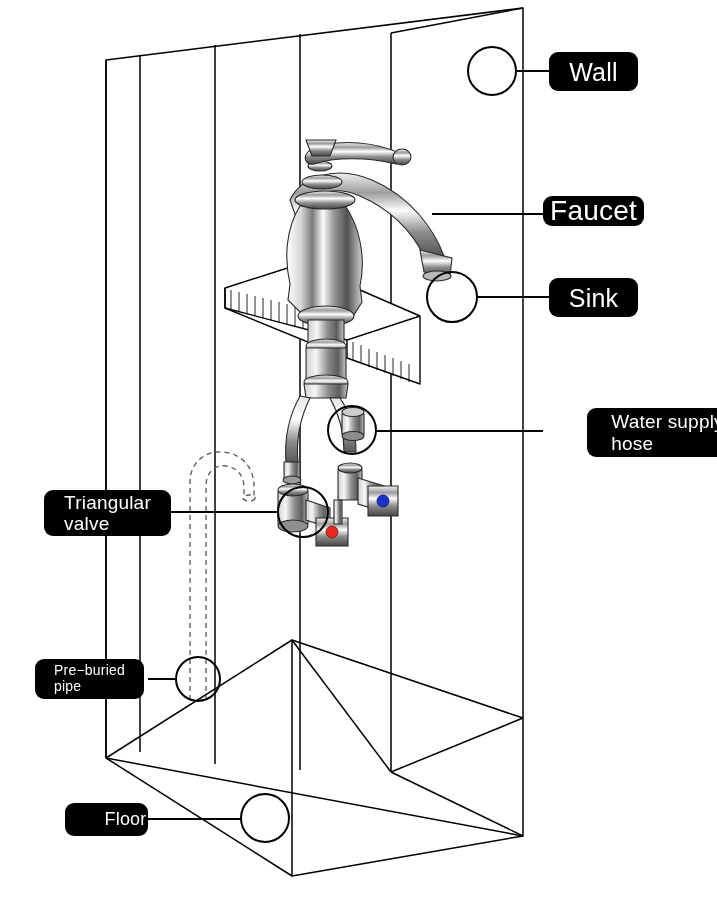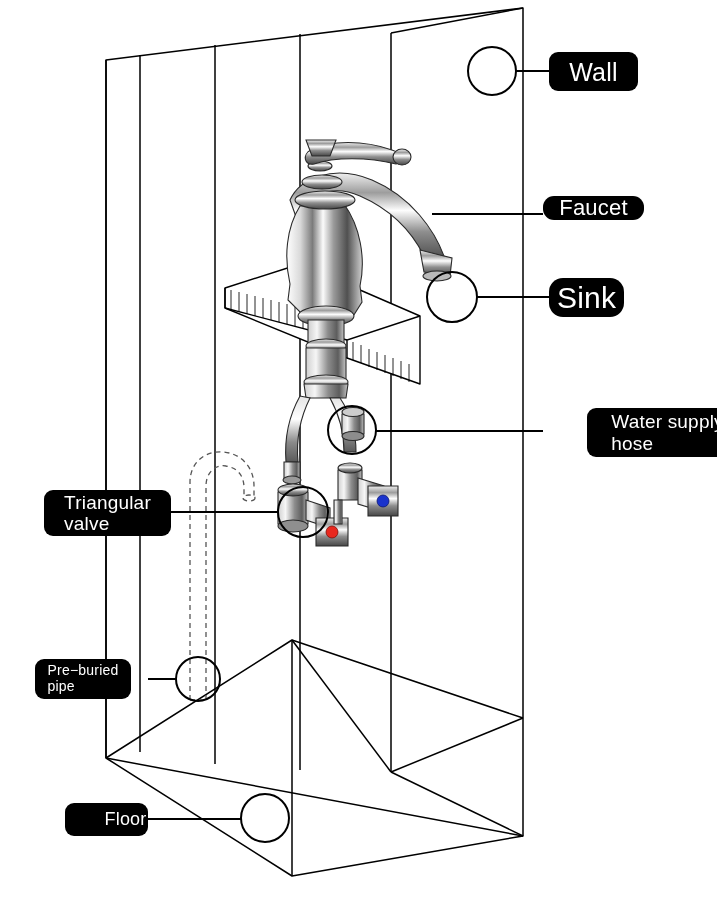--- a/index.html
+++ b/index.html
@@ -33,25 +33,25 @@
     align-items: center;
     justify-content: center;
     text-align: left;
     line-height: 1.12;
     padding: 4px 10px;
     box-sizing: border-box;
     white-space: pre-line;
     letter-spacing: 0.2px;
   }
   .lbl-wall      { left: 549px; top: 52px;  width: 89px;  height: 39px; font-size: 25px; }
-  .lbl-faucet    { left: 543px; top: 196px; width: 101px; height: 24px; font-size: 22px; border-radius: 11px; }
-  .lbl-sink      { left: 549px; top: 278px; width: 75px;  height: 39px; font-size: 30px; border-radius: 14px; }
+  .lbl-faucet    { left: 543px; top: 196px; width: 101px; height: 30px; font-size: 28px; }
+  .lbl-sink      { left: 549px; top: 278px; width: 89px;  height: 39px; font-size: 25px; }
   .lbl-hose      { left: 543px; top: 408px; width: 161px; height: 49px; font-size: 19px; margin-left: 44px; }
   .lbl-triangle  { left: 29px;  top: 490px; width: 127px; height: 46px; font-size: 19px; margin-left: 15px; }
-  .lbl-prebury   { left: 35px;  top: 659px; width: 96px; height: 40px; font-size: 14px; }
+  .lbl-prebury   { left: 35px;  top: 659px; width: 109px; height: 40px; font-size: 14px; }
   .lbl-floor     { left: 65px;  top: 803px; width: 83px;  height: 33px; font-size: 18px; padding-left: 48px; }
 </style>
 </head>
 <body>
 
 <div id="stage">
 
   <svg class="layer" viewBox="0 0 717 924">
     <defs>
       <linearGradient id="chromeV" x1="0" y1="0" x2="1" y2="0">

